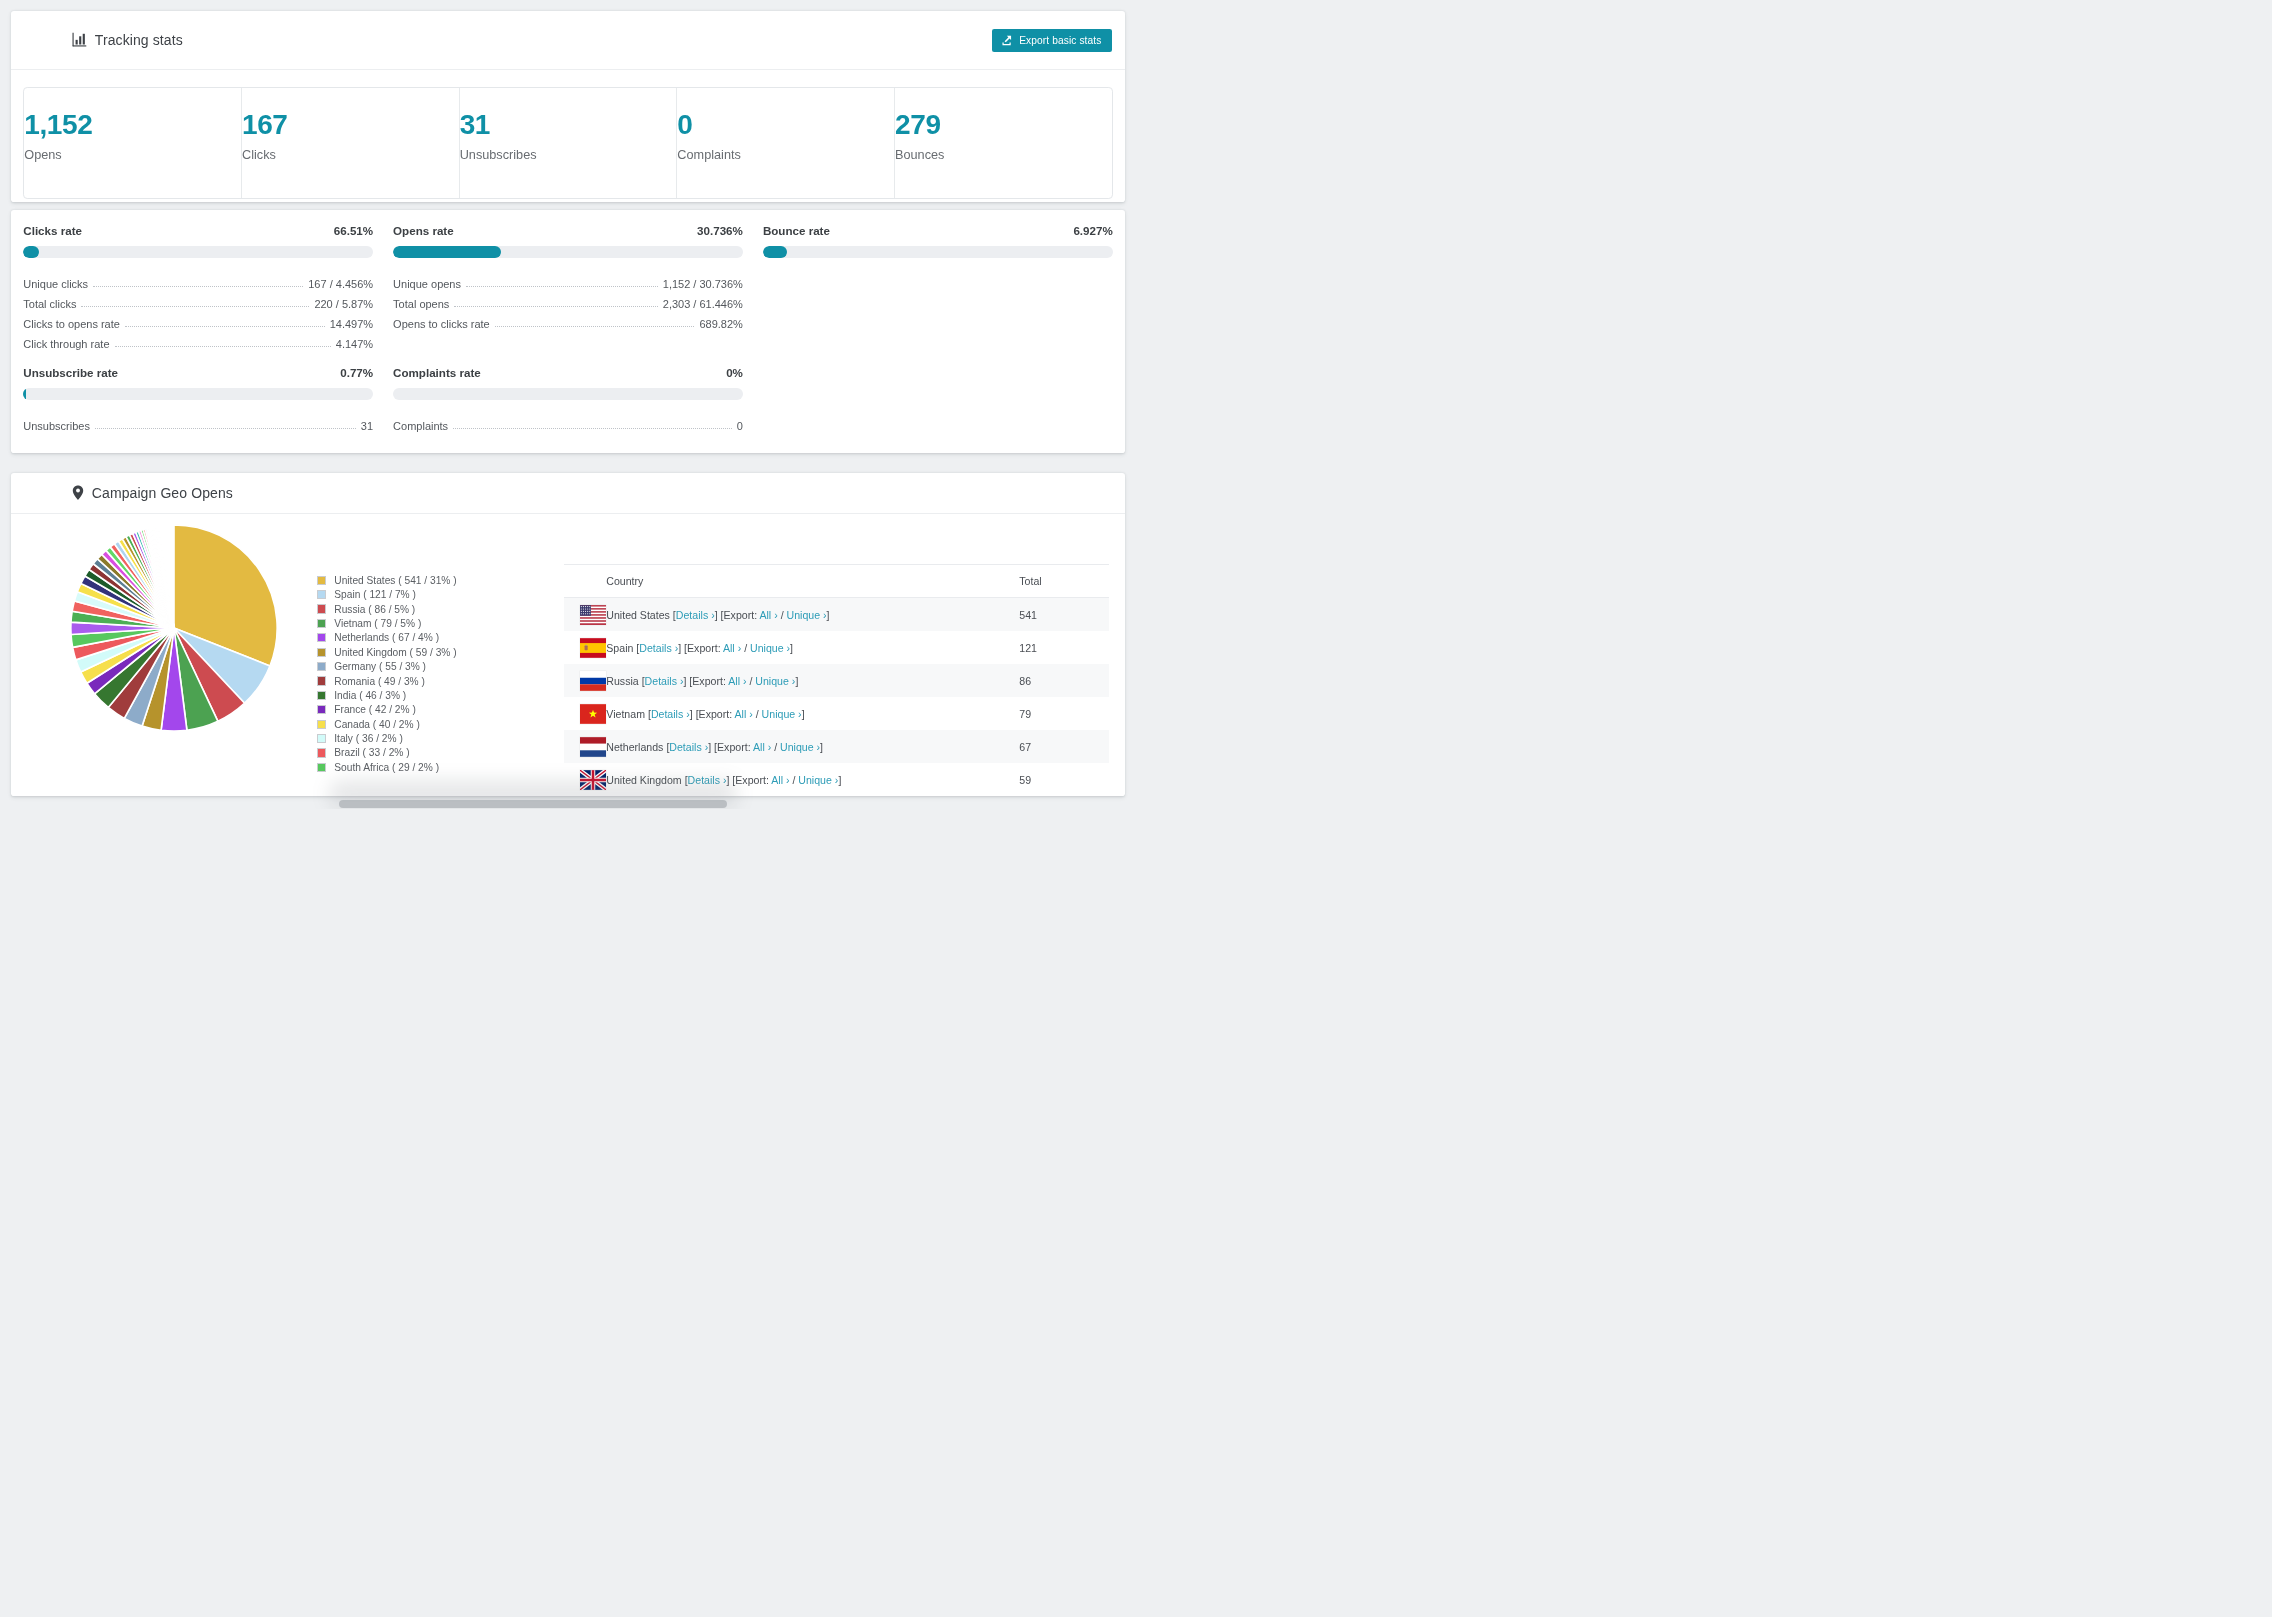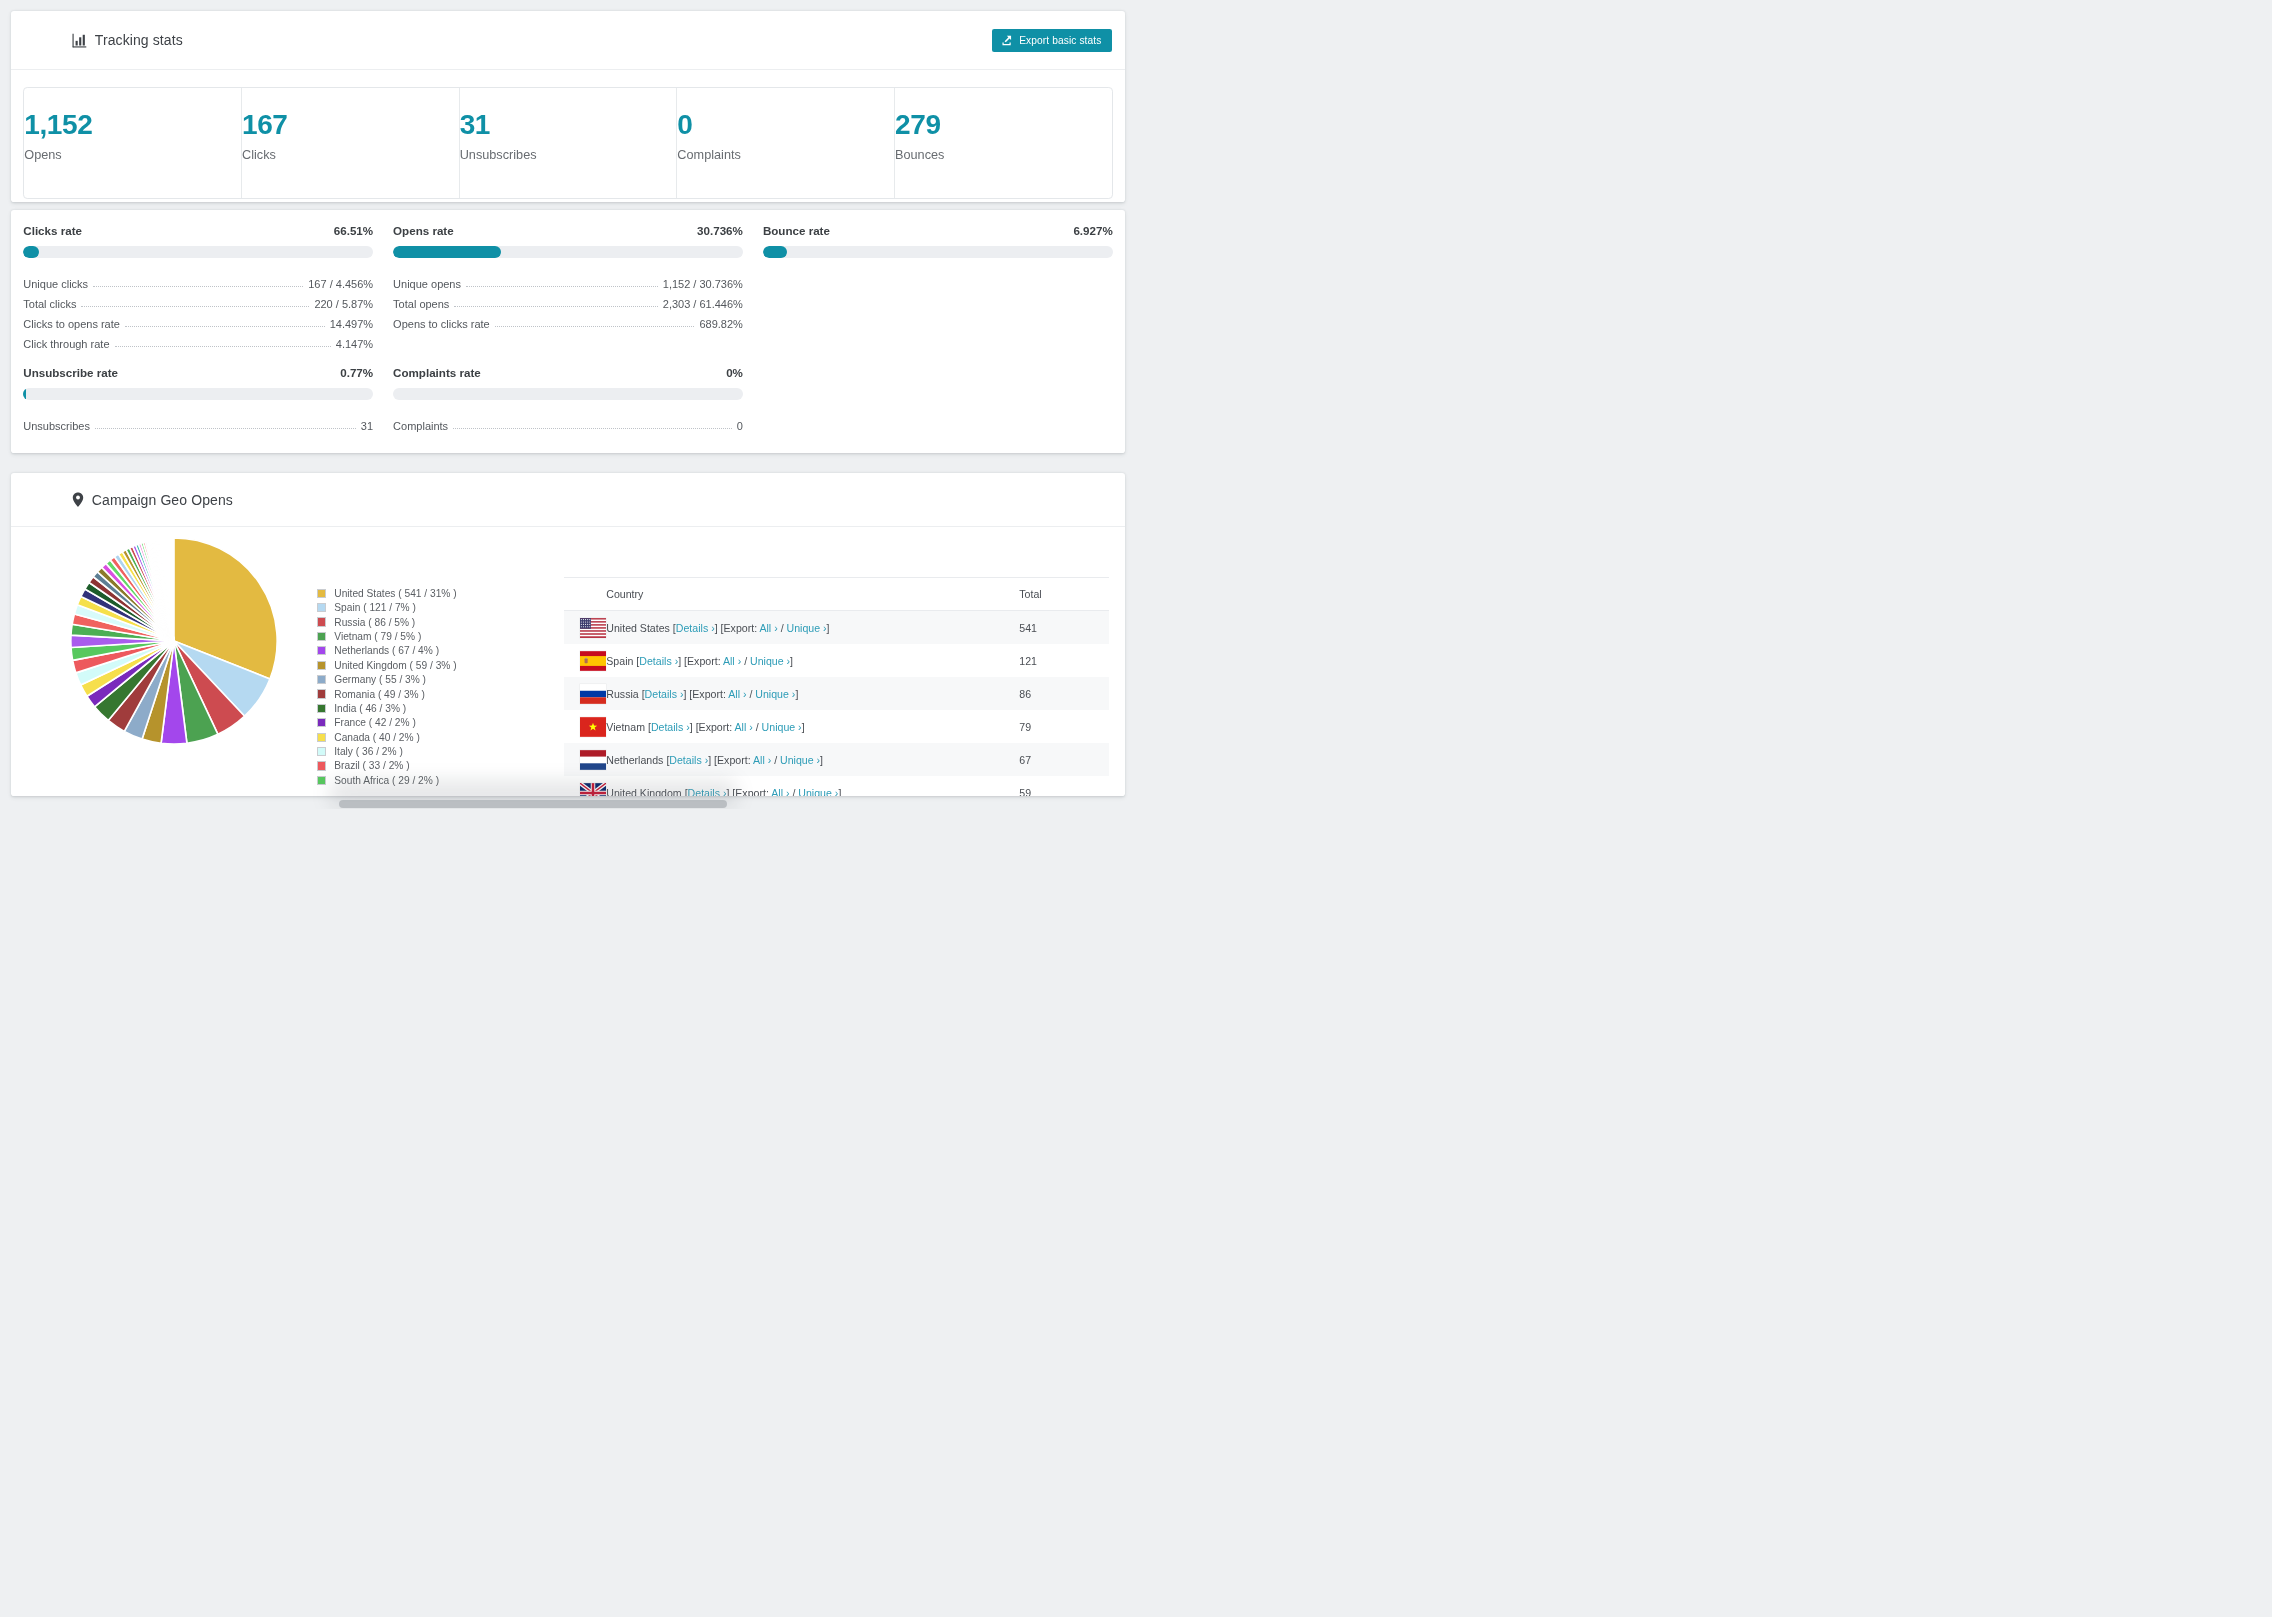--- a/index.html
+++ b/index.html
@@ -17,21 +17,21 @@
     box-shadow:0 0.7px 2.1px rgba(50,58,70,.13), 0 1.4px 4.2px rgba(50,58,70,.08);
     position:relative;
   }
   .card-header {
     display:flex; align-items:center;
     padding:0 12.7px;
     border-bottom:0.7px solid #eceef0;
   }
   .card-title {
     font-size:14px; color:#3e4247; letter-spacing:0.1px;
-    display:flex; align-items:flex-end; gap:7.8px;padding-left:48px;
+    display:flex; align-items:flex-start; gap:7.8px;padding-left:48px;
   }
   .card-title svg { display:block; }
 
   
   #card-tracking { height:191px; margin-bottom:7.8px; }
   #card-tracking .card-header { height:59px; }
   .export-btn {
     margin-left:auto;
     background:#0f90a6; color:#fff;
     border:none; border-radius:2.1px;
@@ -73,21 +73,21 @@
     background:#0f90a6; border-radius:6.4px; min-width:0;
   }
   .rate-rows { margin-top:12px; }
   .rrow { display:flex; align-items:flex-end; height:20px; font-size:11px; color:#54585d; }
   .rrow .lbl { white-space:nowrap; }
   .rrow .leader { flex:1; border-bottom:0.7px dotted #bfc3c8; margin:0 5px 2.8px; }
   .rrow .val { white-space:nowrap; }
 
   
   #card-geo { height:323px; overflow:hidden; }
-  #card-geo .card-header { height:54px; }
+  #card-geo .card-header { height:41px; }
   .geo-body { position:relative; height:281px; }
   #pie-svg { position:absolute; left:57px; top:7.8px; }
   .legend { position:absolute; left:306px; top:59px; }
   .legend-item { display:flex; align-items:center; height:14.4px; }
   .legend-swatch {
     width:9.2px; height:9.2px; border:0.7px solid #c9ccd0; margin-right:7.8px; flex:0 0 auto;
   }
   .legend-label { font-size:10.2px; color:#5a5e63; white-space:nowrap; }
 
   .geo-table { position:absolute; left:553px; top:50px; width:545px; height:240px; overflow:hidden; }

